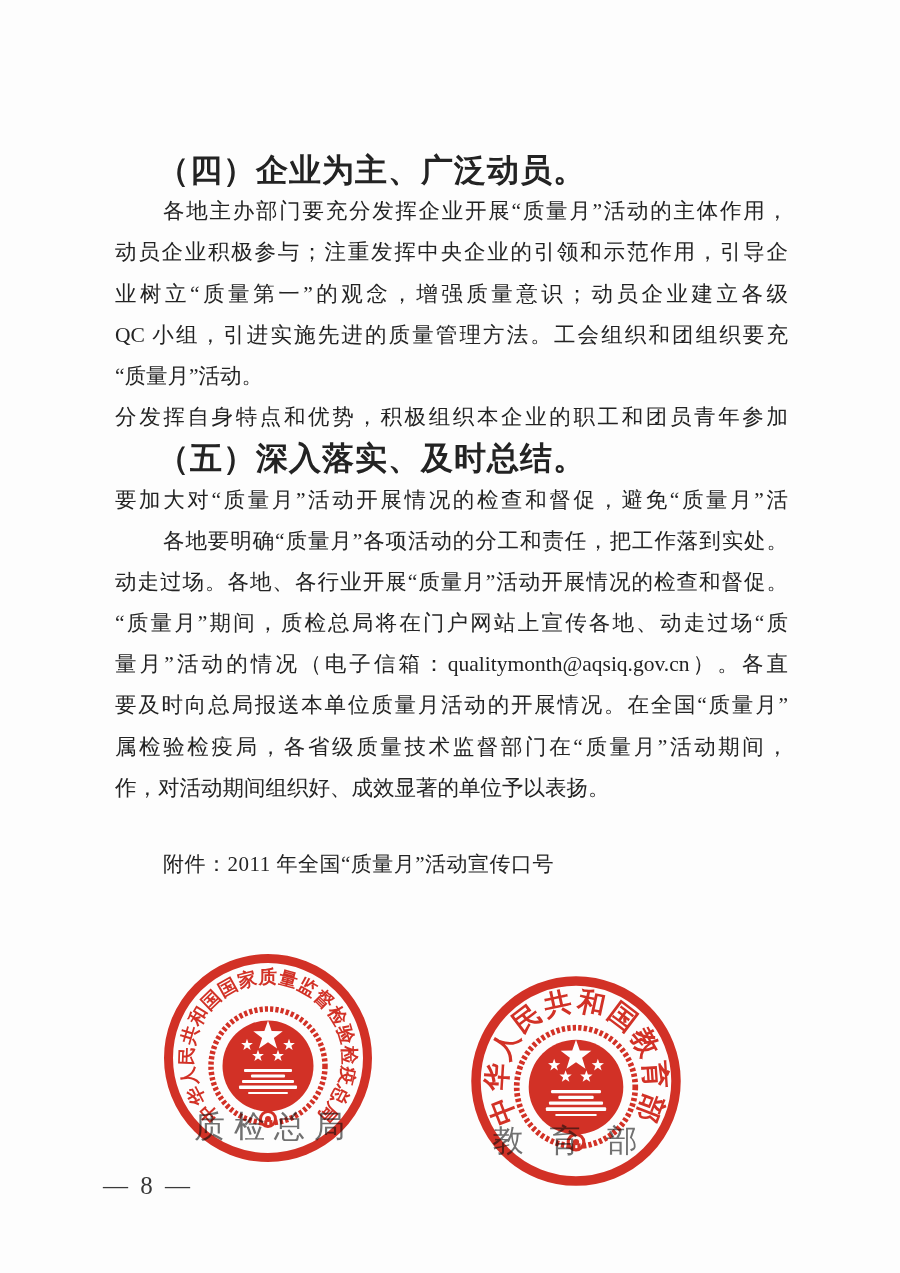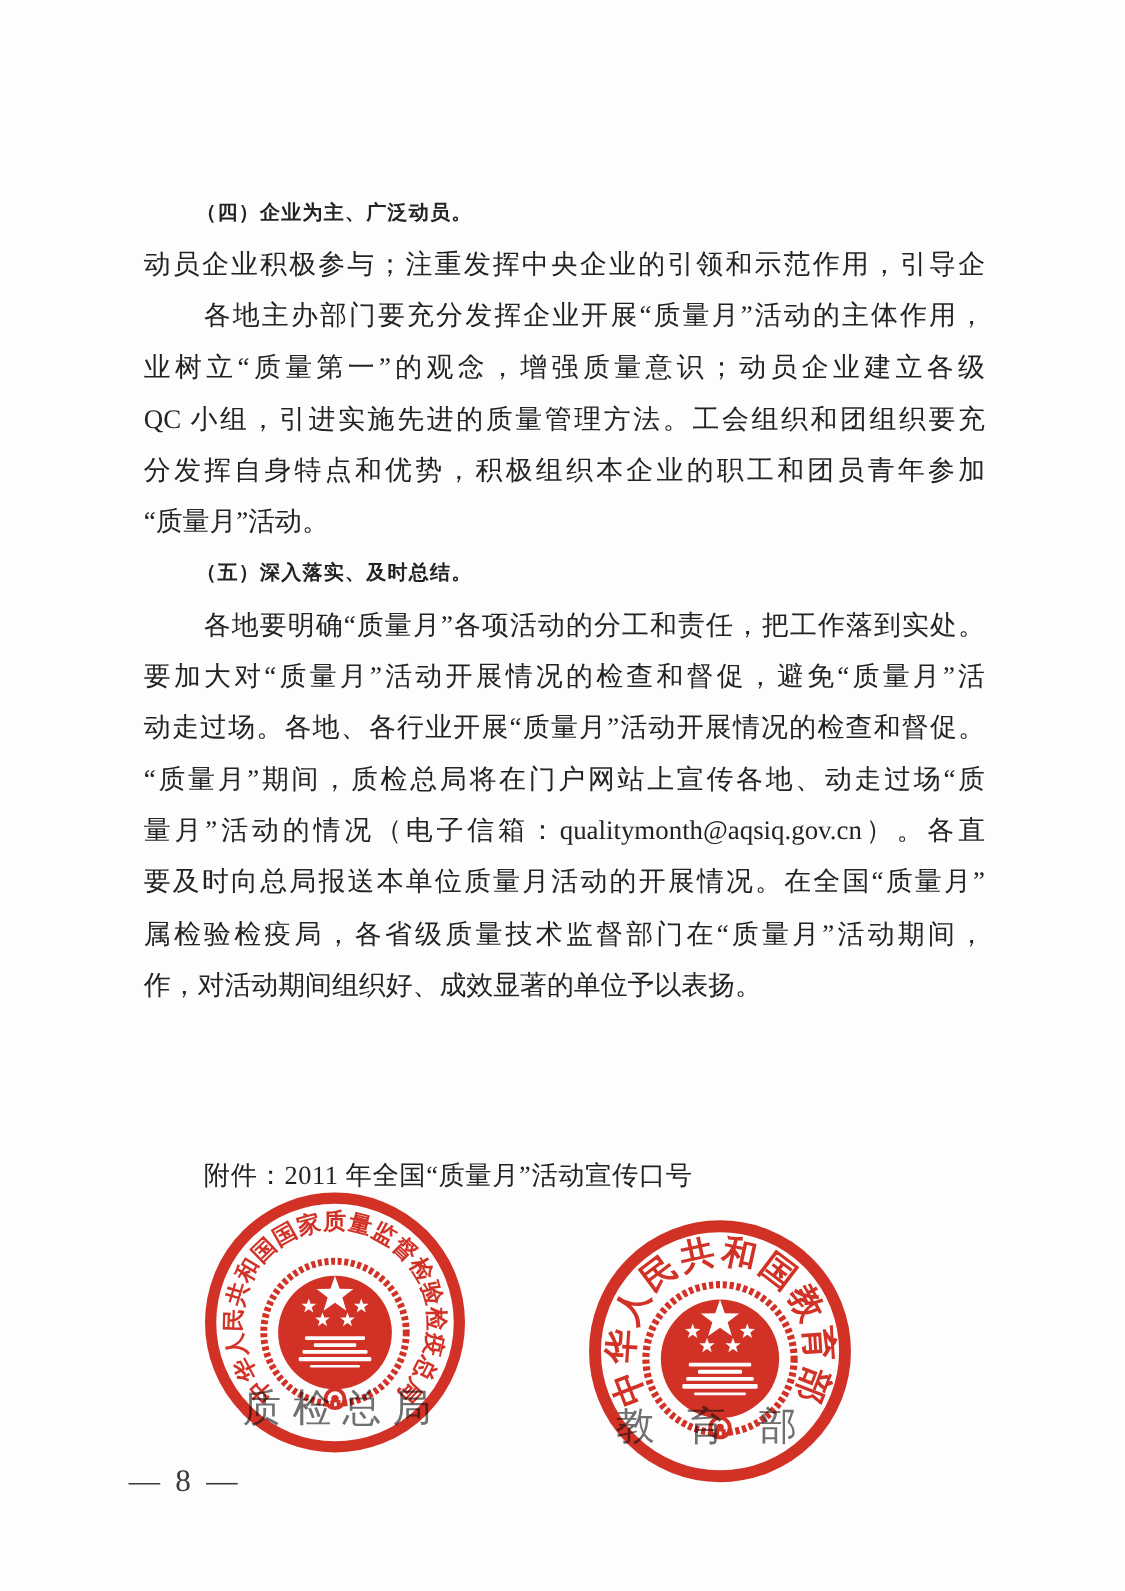--- a/index.html
+++ b/index.html
@@ -17,24 +17,24 @@
     font-family: "Liberation Serif", "DejaVu Serif", serif;
     color: var(--text-color, #232323);
   }
   .textblock { position:absolute; left:115px; top:150px; width:673px; }
   .ln {
     height:41.2px; line-height:41.2px; font-size:21.5px;
     text-align:justify; text-align-last:justify;
     white-space:nowrap;
   }
   .ln.left { text-align:left; text-align-last:left; }
-  .ln.hd { font-weight:700; font-size:16px; padding-left:42px; letter-spacing:1px; }
+  .ln.hd { font-weight:700; font-size:32px; padding-left:42px; letter-spacing:1px; }
   .ln.ind { padding-left:48px; }
   .attach {
-    position:absolute; left:163px; top:920px; height:41px; line-height:41px;
+    position:absolute; left:163px; top:844px; height:41px; line-height:41px;
     font-size:21px; letter-spacing:0.5px;
   }
   .pageno {
     position:absolute; left:103px; top:1168px; height:36px; line-height:36px;
     font-size:25px; color:#3a3a3a; letter-spacing:3px;
   }
   .seal { position:absolute; }
   .red-stroke { fill:none; stroke:var(--seal-red, #d0271b); }
   .red-fill { fill:var(--seal-red, #d0271b); }
   .white-fill { fill:#ffffff; }
@@ -72,29 +72,29 @@
         <rect class="white-fill" x="-29" y="19.5" width="58" height="3.5" rx="1"></rect>
         <rect class="white-fill" x="-20" y="26" width="40" height="2" rx="1"></rect>
         <circle class="red-stroke" cy="53" r="7.5" stroke-width="3"></circle>
         <circle class="red-fill" cy="53" r="3"></circle>
       </g>
     </defs>
   </svg>
 
   <div class="textblock">
     <div class="ln hd left">（四）企业为主、广泛动员。</div>
+    <div class="ln ind">各地主办部门要充分发挥企业开展“质量月”活动的主体作用，</div>
     <div class="ln">动员企业积极参与；注重发挥中央企业的引领和示范作用，引导企</div>
-    <div class="ln ind">各地主办部门要充分发挥企业开展“质量月”活动的主体作用，</div>
     <div class="ln">业树立“质量第一”的观念，增强质量意识；动员企业建立各级</div>
     <div class="ln">QC 小组，引进实施先进的质量管理方法。工会组织和团组织要充</div>
+    <div class="ln left">“质量月”活动。</div>
     <div class="ln">分发挥自身特点和优势，积极组织本企业的职工和团员青年参加</div>
-    <div class="ln left">“质量月”活动。</div>
     <div class="ln hd left">（五）深入落实、及时总结。</div>
+    <div class="ln">要加大对“质量月”活动开展情况的检查和督促，避免“质量月”活</div>
     <div class="ln ind">各地要明确“质量月”各项活动的分工和责任，把工作落到实处。</div>
-    <div class="ln">要加大对“质量月”活动开展情况的检查和督促，避免“质量月”活</div>
     <div class="ln">动走过场。各地、各行业开展“质量月”活动开展情况的检查和督促。</div>
     <div class="ln">“质量月”期间，质检总局将在门户网站上宣传各地、动走过场“质</div>
     <div class="ln">量月”活动的情况（电子信箱：qualitymonth@aqsiq.gov.cn）。各直</div>
     <div class="ln">要及时向总局报送本单位质量月活动的开展情况。在全国“质量月”</div>
     <div class="ln">属检验检疫局，各省级质量技术监督部门在“质量月”活动期间，</div>
     <div class="ln left">作，对活动期间组织好、成效显著的单位予以表扬。</div>
   </div>
 
   <div class="attach">附件：2011 年全国“质量月”活动宣传口号</div>
 

